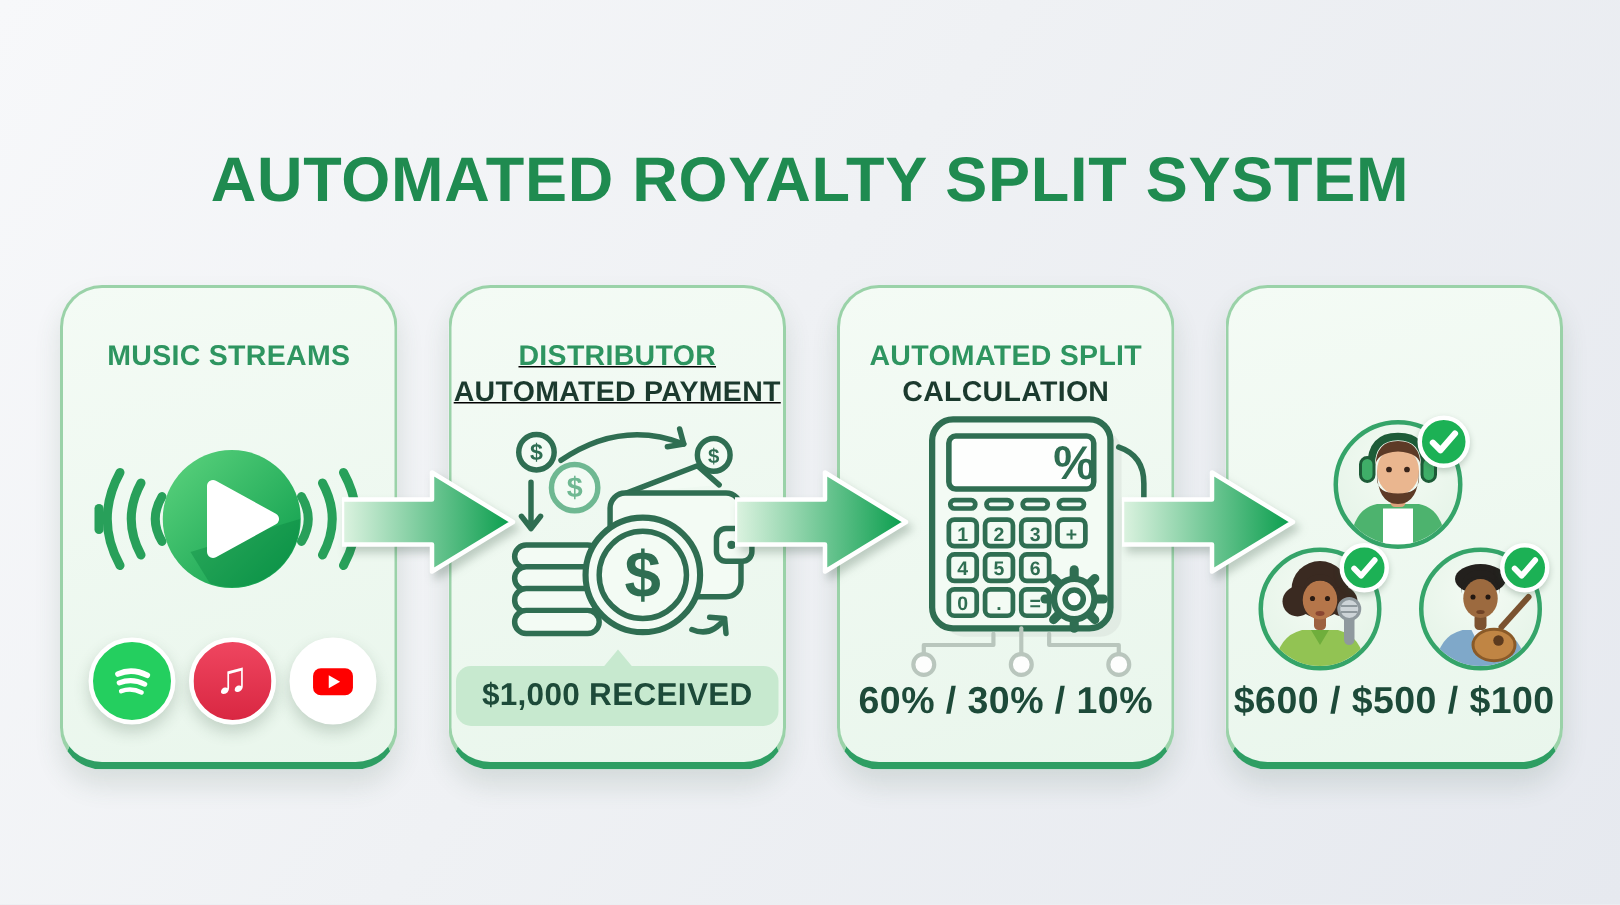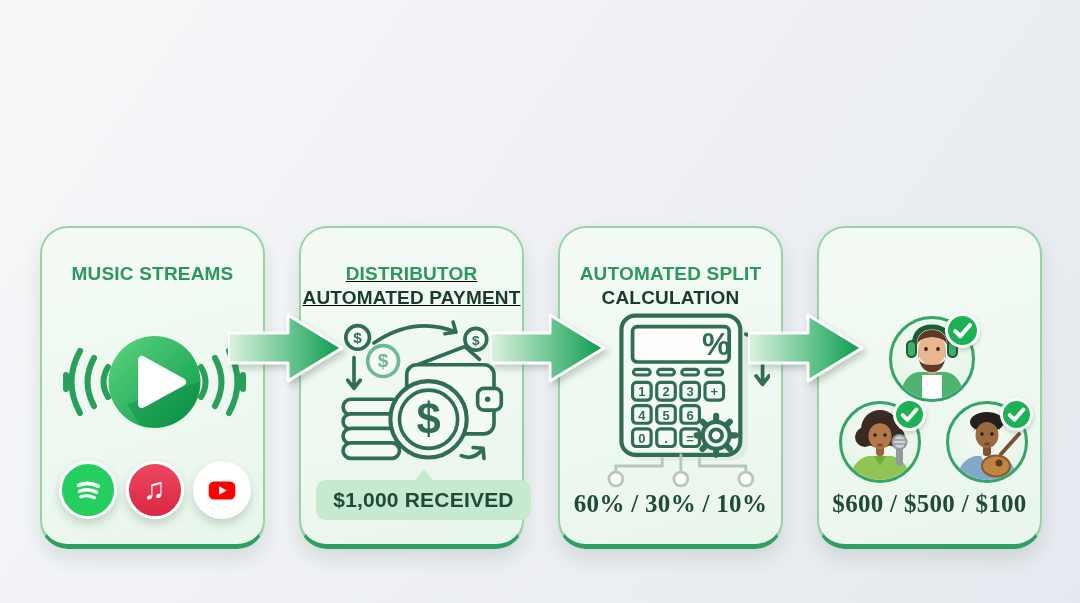--- a/index.html
+++ b/index.html
@@ -4,46 +4,46 @@
 <style>
   html,body{margin:0;padding:0;}
   body{font-family:"Liberation Sans", sans-serif; background:#eceef2;}
   .stage{position:relative;width:1080px;height:603px;overflow:hidden;
     background:linear-gradient(125deg,#f7f8fa 0%,#eff1f4 45%,#e6e9ef 100%);}
   .main-title{position:absolute;top:96px;left:0;width:1080px;text-align:center;
     font-size:42px;font-weight:800;letter-spacing:.5px;color:#1f8b50;}
   .card{position:absolute;top:190px;width:225px;height:323px;box-sizing:border-box;
     border:2px solid #9ad2a8;border-bottom:5px solid #2e9e63;border-radius:28px;
     background:linear-gradient(165deg,#f4fbf5 0%,#e9f6ec 100%);
-    box-shadow:0 10px 18px rgba(60,90,70,.14);margin-top:36px;}
+    box-shadow:0 10px 18px rgba(60,90,70,.14);}
   .card1{left:40px;} .card2{left:299px;text-decoration:underline;} .card3{left:558px;} .card4{left:817px;}
   .card-title{margin-top:34px;text-align:center;font-size:19px;font-weight:800;
     letter-spacing:.2px;line-height:1.25;}
   .t-green{color:#2e9560;display:block;}
   .t-dark{color:#1b3a2e;display:block;}
   .value-text{position:absolute;bottom:26px;left:0;width:100%;text-align:center;
-    font-size:25px;font-weight:800;color:#1d4a39;letter-spacing:.3px;font-family:Liberation Serif, serif;}
+    font-size:25px;font-weight:800;color:#1d4a39;letter-spacing:.3px;}
   
   .flow-arrow{position:absolute;top:308px;width:116px;height:80px;z-index:6;
     filter:drop-shadow(3px 4px 3px rgba(40,70,50,.25));}
   .a1{left:228px;} .a2{left:490px;} .a3{left:748px;}
   
   .illus-play{position:absolute;top:98px;left:0;width:225px;height:112px;}
   .platform-row{position:absolute;top:233px;left:0;width:225px;display:flex;
     justify-content:center;gap:9px;}
   .picon{width:52px;height:52px;border-radius:50%;border:3px solid #ffffff;
     box-shadow:0 5px 10px rgba(50,80,60,.22);display:flex;align-items:center;
     justify-content:center;}
   .picon.spotify{background:#24cf5f;}
   .picon.apple{background:linear-gradient(180deg,#ef4660,#d92742);}
   .picon.youtube{background:#ffffff;}
   .apple-note{color:#fff;font-size:30px;line-height:1;transform:translateY(-1px);}
   
   .illus-wallet{position:absolute;top:84px;left:22px;}
-  .badge-wrap{position:absolute;bottom:24px;left:0;width:100%;text-align:center;padding-left:12px;}
+  .badge-wrap{position:absolute;bottom:24px;left:0;width:100%;text-align:center;}
   .badge{display:inline-block;position:relative;background:#c7e9cf;color:#1d4a39;
     font-size:21px;font-weight:800;padding:8px 17px;border-radius:10px;letter-spacing:.2px;}
   .badge::before{content:"";position:absolute;top:-11px;left:50%;margin-left:-10px;
     border-left:10px solid transparent;border-right:10px solid transparent;
     border-bottom:12px solid #c7e9cf;}
   
   .illus-calc{position:absolute;top:80px;left:15px;}
   
   .avatar{position:absolute;border-radius:50%;border:3px solid #35a469;
     background:radial-gradient(circle at 50% 35%,#f4fbf4,#e2f2e5);overflow:visible;}
@@ -54,20 +54,21 @@
   .check-badge{position:absolute;top:-6px;right:-8px;width:27px;height:27px;
     background:#1cb155;border:3px solid #ffffff;border-radius:50%;z-index:3;
     box-shadow:0 2px 4px rgba(40,70,50,.25);}
   .check-badge svg{position:absolute;inset:0;}
 </style>
 </head>
 <body>
 
 <div class="stage">
 
+  <div class="main-title">AUTOMATED ROYALTY SPLIT SYSTEM</div>
 
   <div class="card card1">
     <div class="card-title">
       <span class="t-green">MUSIC STREAMS</span>
     </div>
 
     <div class="illus-play">
       <svg width="225" height="112" viewBox="0 0 225 112">
         <defs>
           <linearGradient id="playGrad" x1="0" y1="0" x2="1" y2="1">

